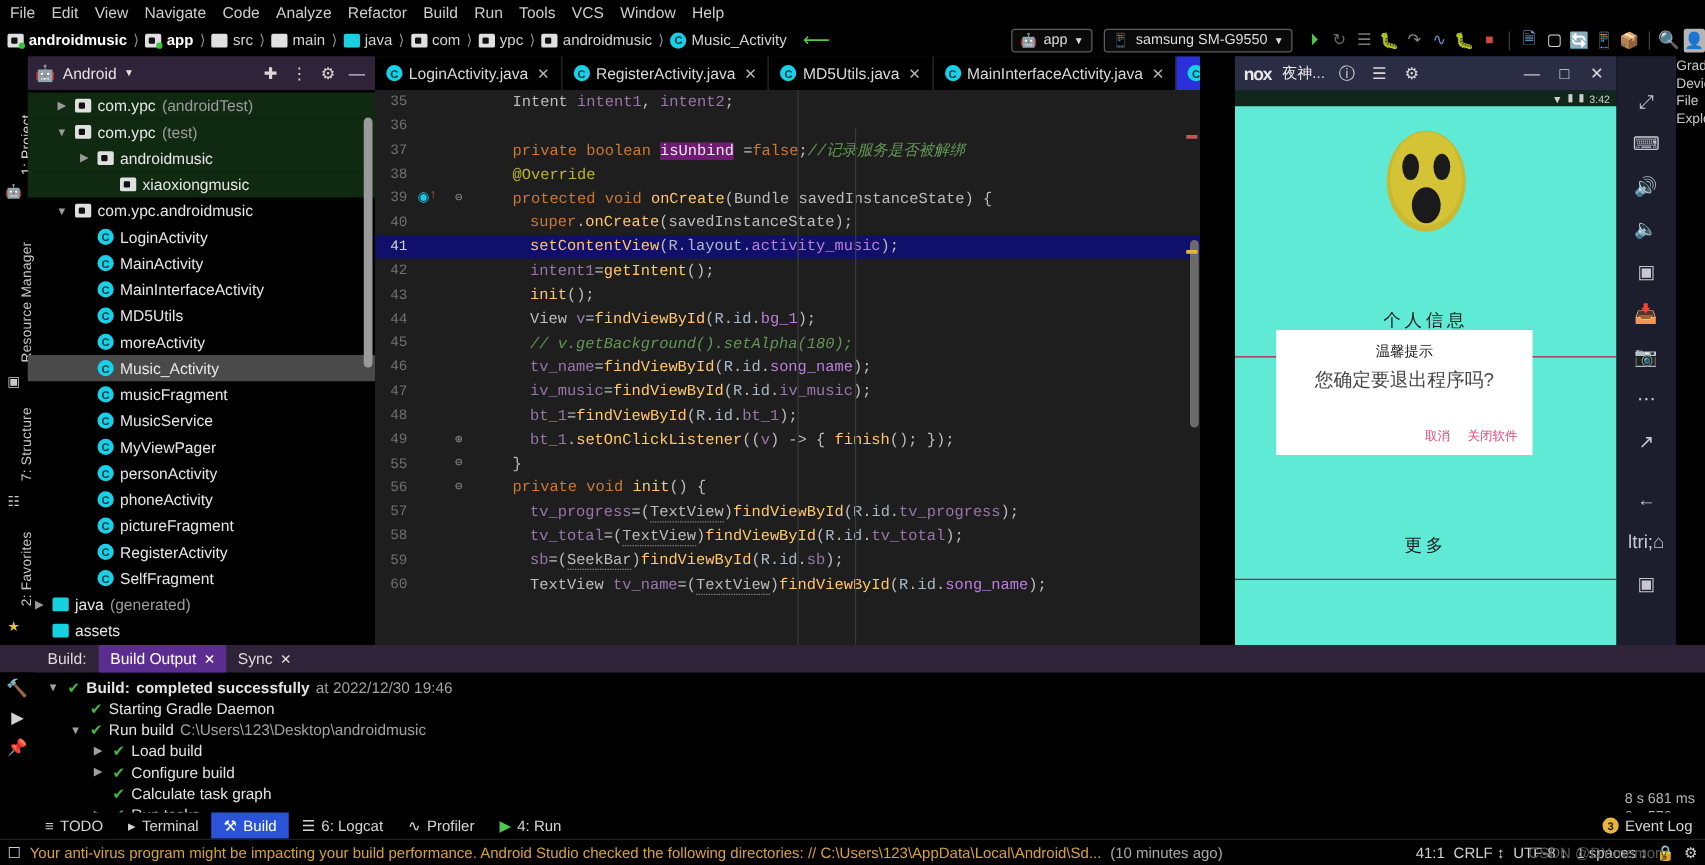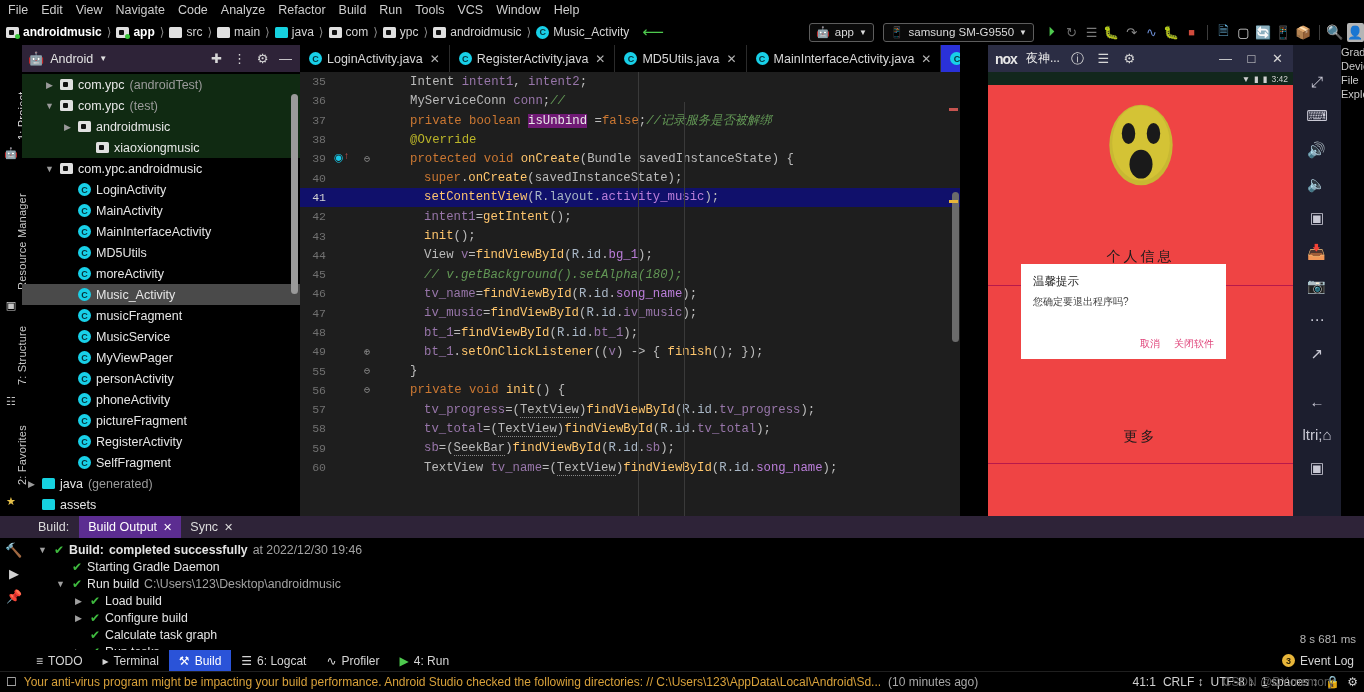--- a/index.html
+++ b/index.html
@@ -112,29 +112,29 @@
   .errmark{position:absolute;right:2px;width:9px;height:3px;background:#c75450;}
 
   
   #emu{ width:305px; flex:none; background:#141414; display:flex; flex-direction:column;}
   #emu-title{
     height:27px;background:#2b2d44;display:flex;align-items:center;gap:9px;padding:0 7px;color:#e8e8e8;font-size:12px;
   }
   #emu-logo{font-size:14px;font-weight:bold;letter-spacing:-1px;}
   #emu-title .spacer{flex:1;}
   #emu-status{height:13px;background:#12271c;display:flex;align-items:center;justify-content:flex-end;gap:4px;padding-right:5px;font-size:8.5px;color:#cfcfcf;}
-  #emu-body{flex:1;position:relative;background:#ef4444;overflow:hidden;}
+  #emu-body{flex:1;position:relative;background:#5eead4;overflow:hidden;text-align:center;}
   .emu-sec{position:absolute;left:0;right:0;display:flex;align-items:center;justify-content:center;color:#1b1b1b;font-size:14px;letter-spacing:3px;}
   .redline{position:absolute;left:0;right:0;height:1px;background:#b8194b;}
   #emoji{position:absolute;left:50%;top:12px;transform:translateX(-50%);width:96px;height:96px;}
   #dialog{
     position:absolute;left:33px;top:35%;width:205px;background:#fff;color:#222;padding:10px 12px 8px;
   }
   #dialog .dtitle{font-size:11.5px;color:#222;margin-bottom:6px;}
-  #dialog .dmsg{font-size:10px;color:#444;}
+  #dialog .dmsg{font-size:15px;color:#444;}
   #dialog .dbtns{display:flex;justify-content:flex-end;gap:14px;margin-top:28px;font-size:10px;color:#e0457b;}
   #emu-nav{height:36px;background:#8b8b86;display:flex;align-items:center;}
   #emu-nav .nitem{flex:1;display:flex;flex-direction:column;align-items:center;gap:2px;font-size:8px;color:#3a3a3a;}
   #emu-nav .nitem.active{color:#c21f3a;}
   #emu-nav .nitem .ni{font-size:13px;}
   #emu-sidebar{width:48px;flex:none;background:#1c1e2e;display:flex;flex-direction:column;align-items:center;padding-top:28px;gap:16px;color:#c8c8d4;font-size:15px;}
   #emu-wrap{display:flex;flex:none;margin-left:28px;}
 
   
   #rrail{ width:23px; flex:none; background:#000; position:relative; color:#c8c8c8;}
@@ -428,21 +428,21 @@
           <span class="x">✕</span>
         </div>
         <div class="tab active">
           <span class="cicon">C</span>
           <span>Music_Activity.java</span>
         </div>
       </div>
     <div id="editor">
       <div id="code">
           <div class="cline"><span class="gut mono">35</span><span class="marks"></span><span class="fold mono"></span><span class="ctext mono" style="padding-left: 32px;">Intent <span class="fld">intent1</span>, <span class="fld">intent2</span>;</span></div>
-          <div class="cline"><span class="gut mono">36</span><span class="marks"></span><span class="fold mono"></span><span class="ctext mono" style="padding-left: 32px;">MyServiceConn <span class="fld">conn</span>;<span class="cm">//</span></span></div>
+          <div class="cline"><span class="gut mono">36</span><span class="marks"></span><span class="fold mono"></span></div>
           <div class="cline"><span class="gut mono">37</span><span class="marks"></span><span class="fold mono"></span><span class="ctext mono" style="padding-left: 32px;"><span class="k">private</span> <span class="k">boolean</span> <span class="hlw">isUnbind</span> =<span class="k">false</span>;<span class="cm">//记录服务是否被解绑</span></span></div>
           <div class="cline"><span class="gut mono">38</span><span class="marks"></span><span class="fold mono"></span><span class="ctext mono" style="padding-left: 32px;"><span class="anno">@Override</span></span></div>
           <div class="cline"><span class="gut mono">39</span><span class="marks"><span style="color:#18c8e8;font-size:11px;position:absolute;left:2px;top:2px">◉</span><span style="color:#c75450;position:absolute;left:12px;top:1px;font-size:10px">↑</span></span><span class="fold mono">⊖</span><span class="ctext mono" style="padding-left: 32px;"><span class="k">protected</span> <span class="k">void</span> <span class="fn">onCreate</span>(Bundle savedInstanceState) {</span></div>
           <div class="cline"><span class="gut mono">40</span><span class="marks"></span><span class="fold mono"></span><span class="ctext mono" style="padding-left: 46px;"><span class="k">super</span>.<span class="fn">onCreate</span>(savedInstanceState);</span></div>
           <div class="cline hl"><span class="gut mono">41</span><span class="marks"></span><span class="fold mono"></span><span class="ctext mono" style="padding-left: 46px;"><span class="fn">setContentView</span>(<span class="pl">R</span>.<span class="pl">layout</span>.<span class="id">activity_music</span>);</span></div>
           <div class="cline"><span class="gut mono">42</span><span class="marks"></span><span class="fold mono"></span><span class="ctext mono" style="padding-left: 46px;"><span class="fld">intent1</span>=<span class="fn">getIntent</span>();</span></div>
           <div class="cline"><span class="gut mono">43</span><span class="marks"></span><span class="fold mono"></span><span class="ctext mono" style="padding-left: 46px;"><span class="fn">init</span>();</span></div>
           <div class="cline"><span class="gut mono">44</span><span class="marks"></span><span class="fold mono"></span><span class="ctext mono" style="padding-left: 46px;">View <span class="fld">v</span>=<span class="fn">findViewById</span>(<span class="pl">R</span>.<span class="pl">id</span>.<span class="id">bg_1</span>);</span></div>
           <div class="cline"><span class="gut mono">45</span><span class="marks"></span><span class="fold mono"></span><span class="ctext mono" style="padding-left: 46px;"><span class="cm">// v.getBackground().setAlpha(180);</span></span></div>
           <div class="cline"><span class="gut mono">46</span><span class="marks"></span><span class="fold mono"></span><span class="ctext mono" style="padding-left: 46px;"><span class="fld">tv_name</span>=<span class="fn">findViewById</span>(<span class="pl">R</span>.<span class="pl">id</span>.<span class="id">song_name</span>);</span></div>

